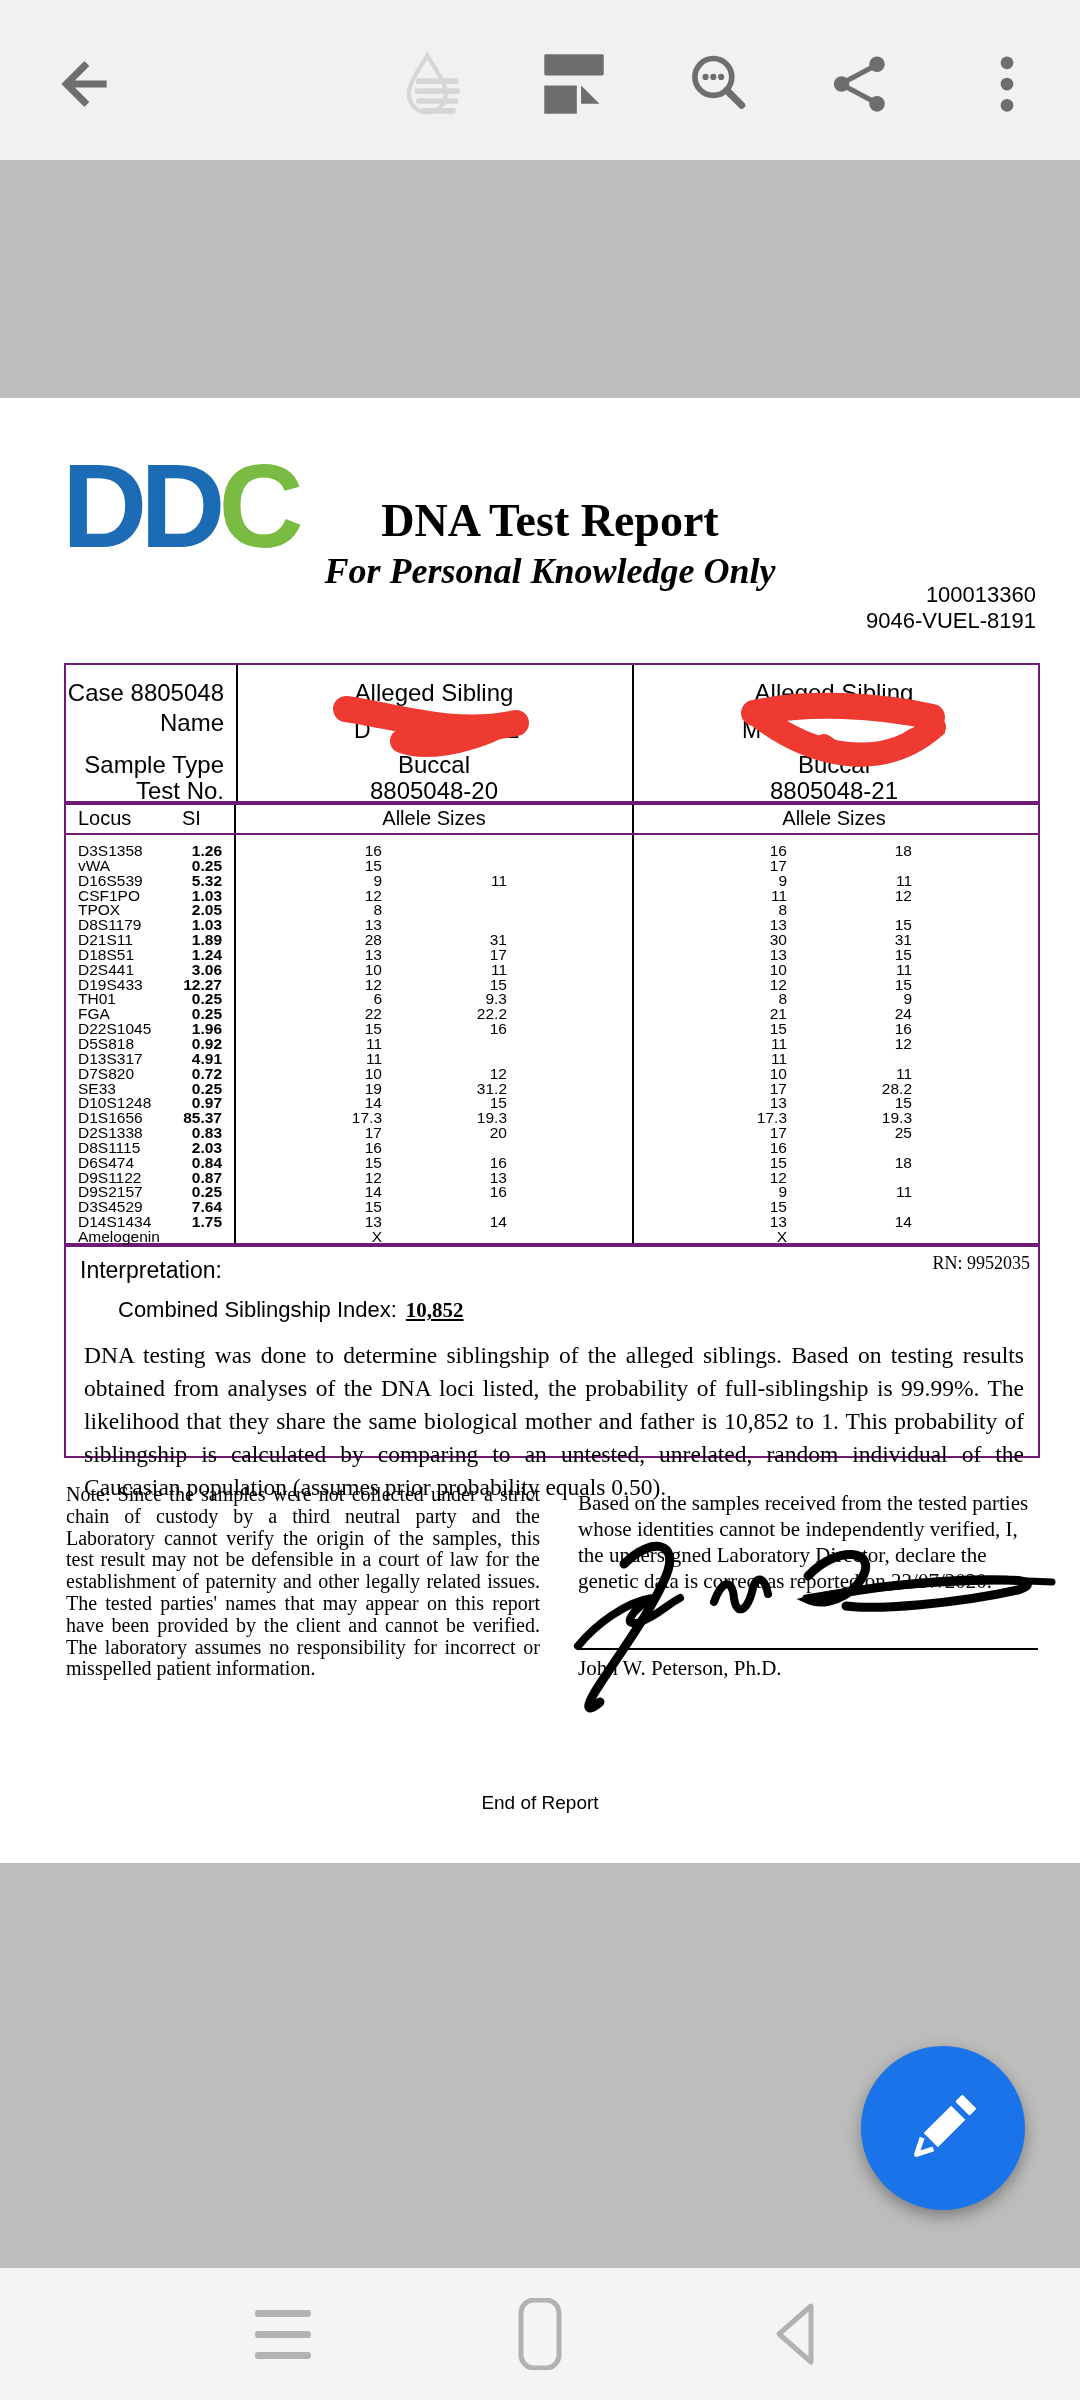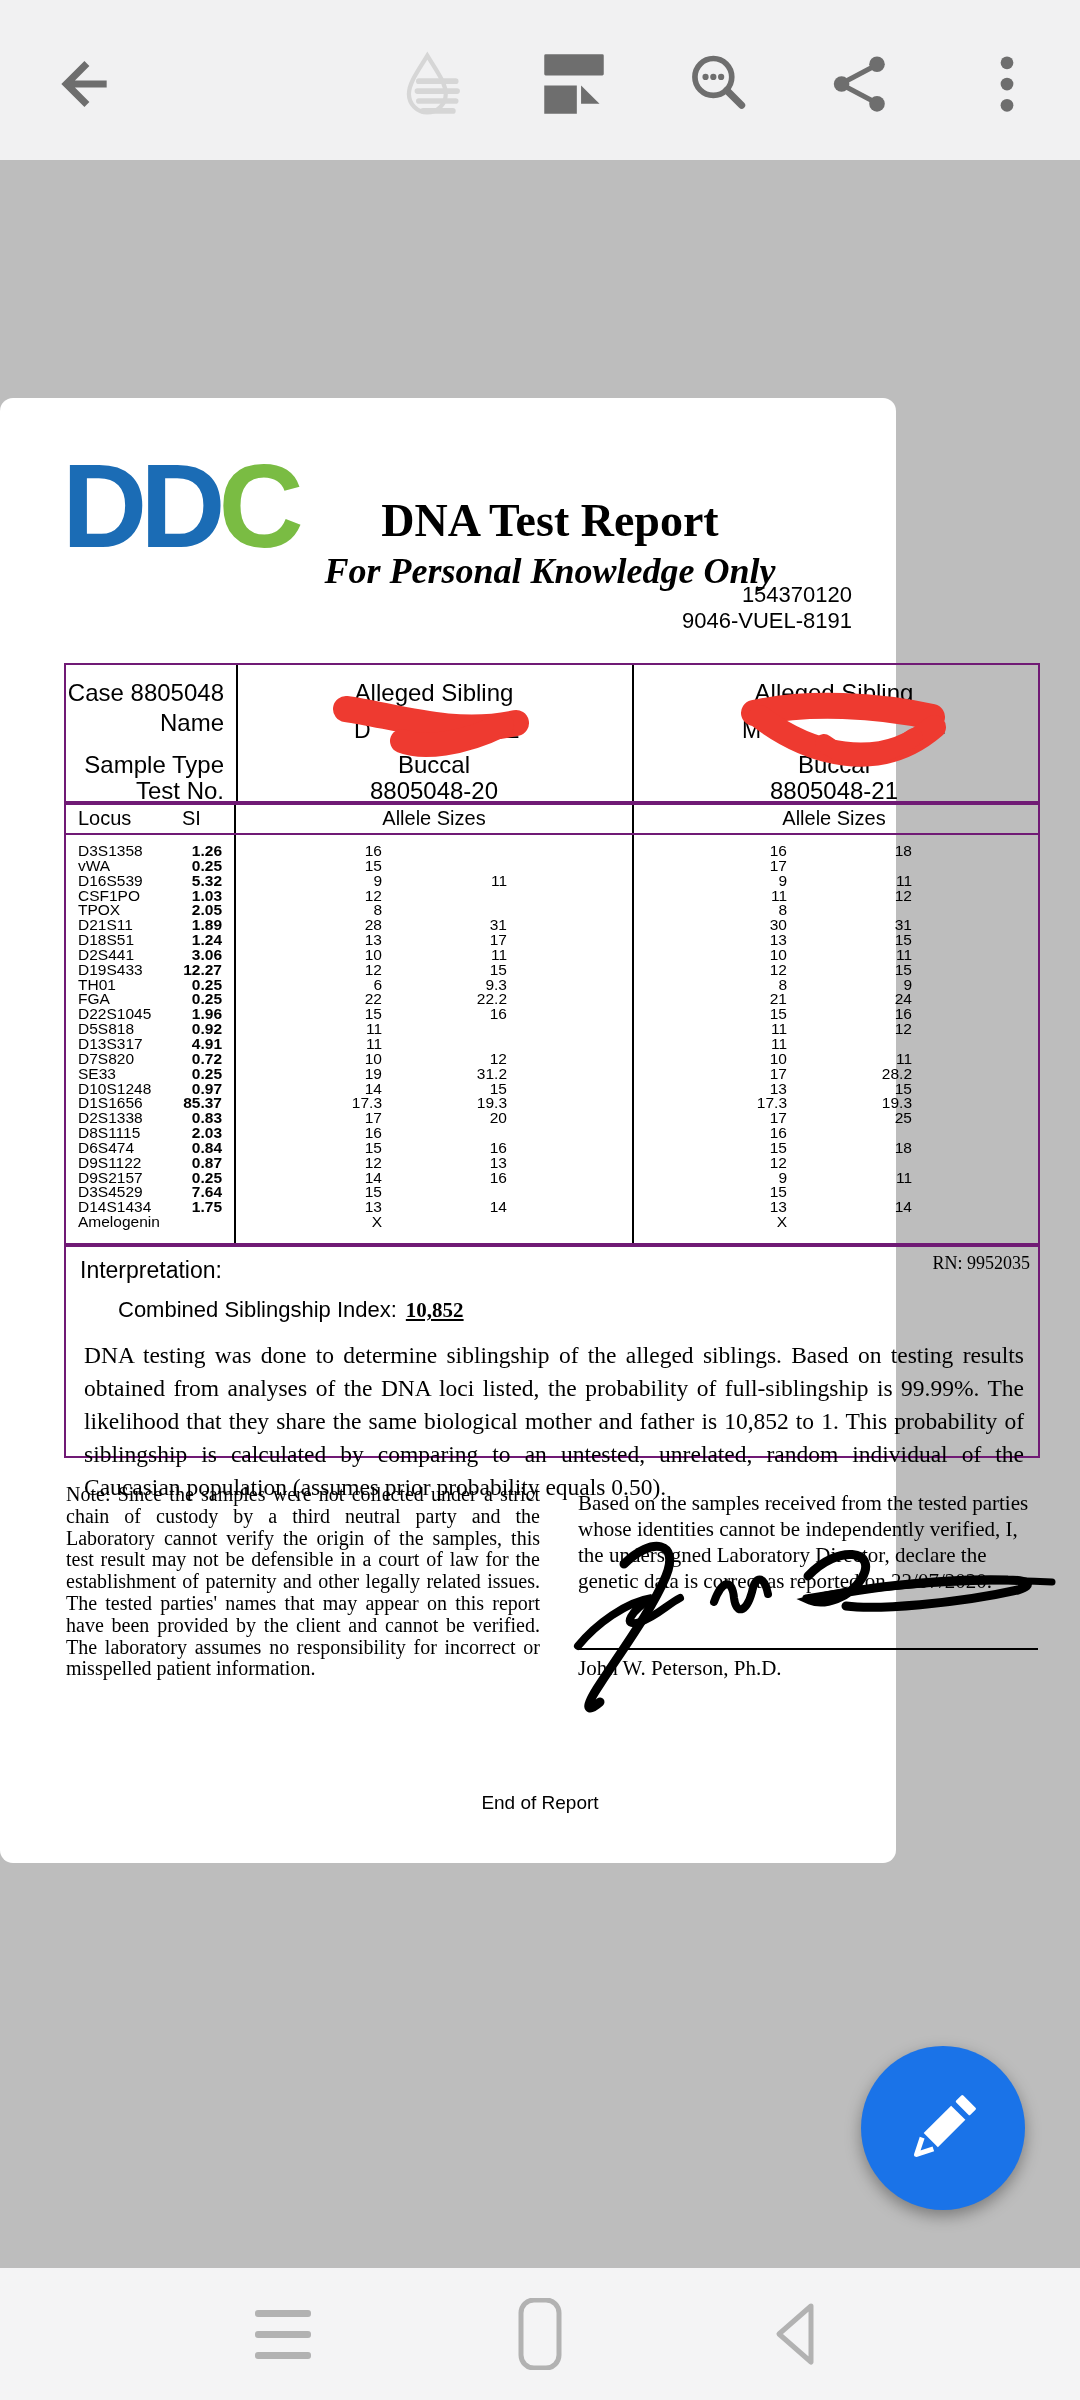--- a/index.html
+++ b/index.html
@@ -17,21 +17,21 @@
   .nav-icon { position:absolute; top:30px; width:72px; height:72px; }
   .nav-icon svg { width:100%; height:100%; }
 
   
   .fab { position:absolute; left:861px; top:2046px; width:164px; height:164px; border-radius:50%;
          background:var(--accent_blue,#1a73e8); box-shadow:0 6px 16px rgba(0,0,0,.35);
          display:flex; align-items:center; justify-content:center; }
   .fab svg { width:92px; height:92px; }
 
   
-  .page { position:absolute; top:398px; left:0; width:896px; height:1465px; background:#ffffff;border-radius:13px; }
+  .page { position:absolute; top:398px; left:0; width:1080px; height:1465px; background:#ffffff; }
 
   .logo-word { position:absolute; left:62px; top:58px; font-weight:bold; font-size:118px;
                letter-spacing:-7px; line-height:100px; }
   .logo-word .b { color:var(--logo_blue,#1b6cb5); }
   .logo-word .g { color:var(--logo_green,#7abc43); }
   .logo-sub { position:absolute; left:64px; top:172px; font-size:31px; color:#76777a; letter-spacing:1px; }
 
   .doc-title { position:absolute; left:300px; top:96px; width:500px; text-align:center;
                font-family:"Liberation Serif", serif; font-weight:bold; font-size:46px; }
   .doc-subtitle { position:absolute; left:300px; top:152px; width:500px; text-align:center;
@@ -140,21 +140,21 @@
   </div>
 
   <div class="page">
 
     <div class="logo-word"><span class="b">DD</span><span class="g">C</span></div>
 
     <div class="doc-title">DNA Test Report</div>
     <div class="doc-subtitle">For Personal Knowledge Only</div>
 
     <div class="report-ids">
-      <div>154370120</div>
+      <div>100013360</div>
       <div>9046-VUEL-8191</div>
     </div>
 
     <div class="tbox box1">
       <div class="vline v1"></div>
       <div class="vline v2"></div>
       <div class="lbl" style="top:14px">Case 8805048</div>
       <div class="lbl" style="top:44px">Name</div>
       <div class="lbl" style="top:86px">Sample Type</div>
       <div class="lbl" style="top:112px">Test No.</div>
@@ -194,20 +194,21 @@
 
     <div class="tbox box3">
       <div class="vline v1"></div>
       <div class="vline v2"></div>
       <div class="rows">
           <div class="locus-row"><span class="lc locus">D3S1358</span><span class="lc si">1.26</span><span class="lc a">16</span><span class="lc b"></span><span class="lc c">16</span><span class="lc d">18</span></div>
           <div class="locus-row"><span class="lc locus">vWA</span><span class="lc si">0.25</span><span class="lc a">15</span><span class="lc b"></span><span class="lc c">17</span><span class="lc d"></span></div>
           <div class="locus-row"><span class="lc locus">D16S539</span><span class="lc si">5.32</span><span class="lc a">9</span><span class="lc b">11</span><span class="lc c">9</span><span class="lc d">11</span></div>
           <div class="locus-row"><span class="lc locus">CSF1PO</span><span class="lc si">1.03</span><span class="lc a">12</span><span class="lc b"></span><span class="lc c">11</span><span class="lc d">12</span></div>
           <div class="locus-row"><span class="lc locus">TPOX</span><span class="lc si">2.05</span><span class="lc a">8</span><span class="lc b"></span><span class="lc c">8</span><span class="lc d"></span></div>
+          <div class="locus-row"><span class="lc locus">D8S1179</span><span class="lc si">1.03</span><span class="lc a">13</span><span class="lc b"></span><span class="lc c">13</span><span class="lc d">15</span></div>
           <div class="locus-row"><span class="lc locus">D21S11</span><span class="lc si">1.89</span><span class="lc a">28</span><span class="lc b">31</span><span class="lc c">30</span><span class="lc d">31</span></div>
           <div class="locus-row"><span class="lc locus">D18S51</span><span class="lc si">1.24</span><span class="lc a">13</span><span class="lc b">17</span><span class="lc c">13</span><span class="lc d">15</span></div>
           <div class="locus-row"><span class="lc locus">D2S441</span><span class="lc si">3.06</span><span class="lc a">10</span><span class="lc b">11</span><span class="lc c">10</span><span class="lc d">11</span></div>
           <div class="locus-row"><span class="lc locus">D19S433</span><span class="lc si">12.27</span><span class="lc a">12</span><span class="lc b">15</span><span class="lc c">12</span><span class="lc d">15</span></div>
           <div class="locus-row"><span class="lc locus">TH01</span><span class="lc si">0.25</span><span class="lc a">6</span><span class="lc b">9.3</span><span class="lc c">8</span><span class="lc d">9</span></div>
           <div class="locus-row"><span class="lc locus">FGA</span><span class="lc si">0.25</span><span class="lc a">22</span><span class="lc b">22.2</span><span class="lc c">21</span><span class="lc d">24</span></div>
           <div class="locus-row"><span class="lc locus">D22S1045</span><span class="lc si">1.96</span><span class="lc a">15</span><span class="lc b">16</span><span class="lc c">15</span><span class="lc d">16</span></div>
           <div class="locus-row"><span class="lc locus">D5S818</span><span class="lc si">0.92</span><span class="lc a">11</span><span class="lc b"></span><span class="lc c">11</span><span class="lc d">12</span></div>
           <div class="locus-row"><span class="lc locus">D13S317</span><span class="lc si">4.91</span><span class="lc a">11</span><span class="lc b"></span><span class="lc c">11</span><span class="lc d"></span></div>
           <div class="locus-row"><span class="lc locus">D7S820</span><span class="lc si">0.72</span><span class="lc a">10</span><span class="lc b">12</span><span class="lc c">10</span><span class="lc d">11</span></div>

